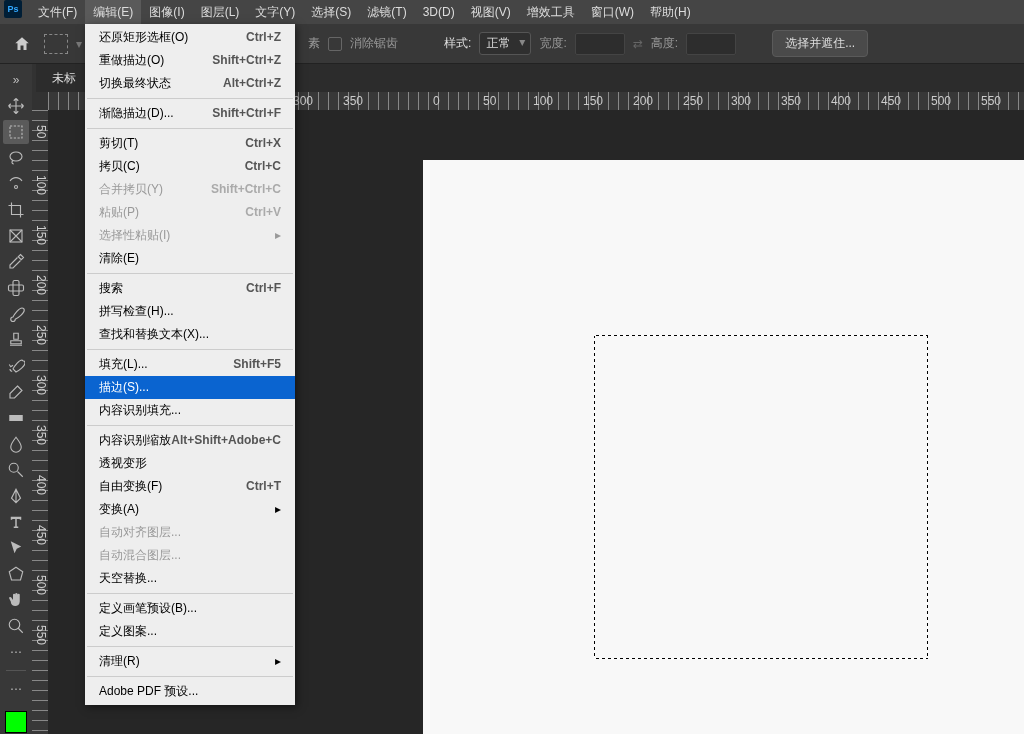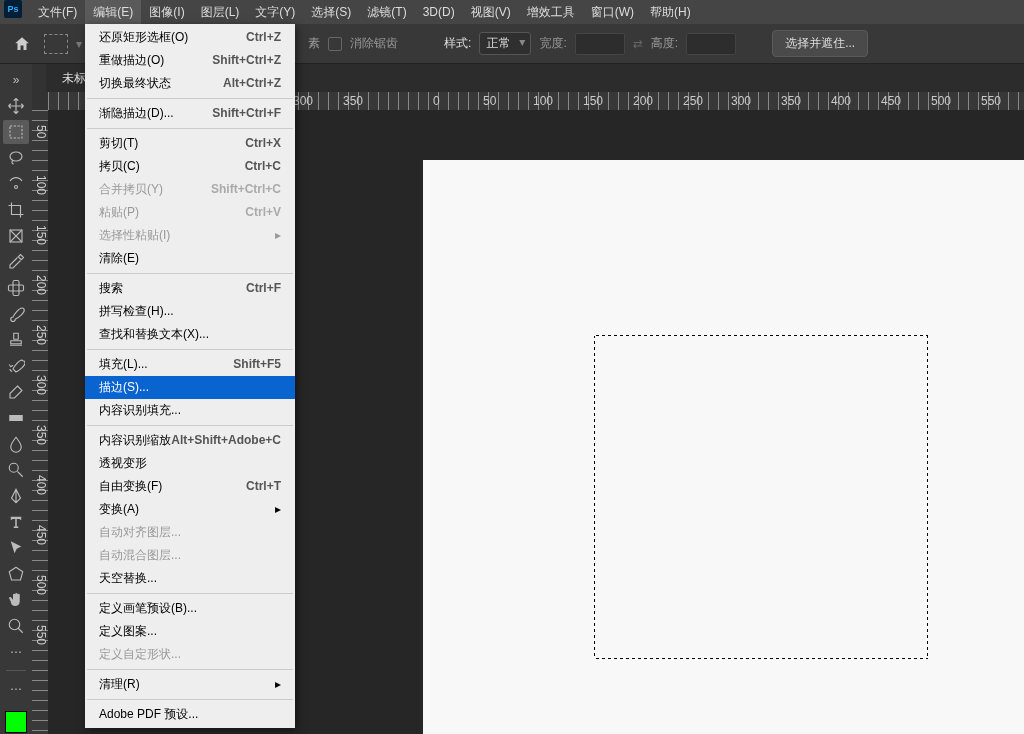--- a/index.html
+++ b/index.html
@@ -19,21 +19,21 @@
 .opt-checkbox { width: 14px; height: 14px; border: 1px solid #666; border-radius: 2px; }
 .opt-btn { background: #4a4a4a; border: 1px solid #5a5a5a; padding: 4px 12px; border-radius: 4px; color: #ddd; }
 
 .toolbar { position: absolute; left: 0; top: 64px; width: 32px; background: #383838; height: calc(100% - 64px); display: flex; flex-direction: column; align-items: center; padding-top: 4px; gap: 2px; }
 .tool { width: 26px; height: 24px; display: flex; align-items: center; justify-content: center; color: #bbb; border-radius: 2px; }
 .tool svg { width: 18px; height: 18px; fill: none; stroke: #bbb; stroke-width: 1.5; }
 .tool.active { background: #5a5a5a; }
 .tool.fill svg { fill: #bbb; stroke: none; }
 .color-swatch { width: 22px; height: 22px; background: #00ff00; border: 1px solid #000; margin-top: 8px; }
 
-.tabbar { position: absolute; left: 46px; top: 64px; right: 0; height: 28px; background: #2c2c2c; display: flex; align-items: center; padding-left: 8px; }
+.tabbar { position: absolute; left: 36px; top: 64px; right: 0; height: 28px; background: #2c2c2c; display: flex; align-items: center; padding-left: 8px; }
 .doc-tab { color: #ddd; padding: 0 8px; }
 
 .ruler-h { position: absolute; left: 48px; top: 92px; right: 0; height: 18px; background: #383838; overflow: hidden; }
 .ruler-h .ticks { position: relative; height: 100%; background: repeating-linear-gradient(to right, #888 0, #888 1px, transparent 1px, transparent 10px); }
 .ruler-h .labels { position: absolute; top: 2px; left: 0; right: 0; color: #ccc; font-size: 9px; }
 .ruler-h .labels span { position: absolute; }
 
 .ruler-v { position: absolute; left: 32px; top: 110px; width: 16px; bottom: 0; background: #383838; overflow: hidden; }
 .ruler-v .ticks { position: relative; height: 100%; width: 100%; background: repeating-linear-gradient(to bottom, #888 0, #888 1px, transparent 1px, transparent 10px); }
 .ruler-v .labels { position: absolute; left: 2px; top: 0; bottom: 0; color: #ccc; font-size: 9px; }
@@ -350,23 +350,20 @@
     <div class="dd-item">
       <span>天空替换...</span>
     </div>
     <div class="dd-sep"></div>
     <div class="dd-item">
       <span>定义画笔预设(B)...</span>
     </div>
     <div class="dd-item">
       <span>定义图案...</span>
     </div>
-    <div class="dd-item disabled">
-      <span>定义自定形状...</span>
-    </div>
     <div class="dd-sep"></div>
     <div class="dd-item submenu">
       <span>清理(R)</span>
     </div>
     <div class="dd-sep"></div>
     <div class="dd-item">
       <span>Adobe PDF 预设...</span>
     </div>
   </div>
 

